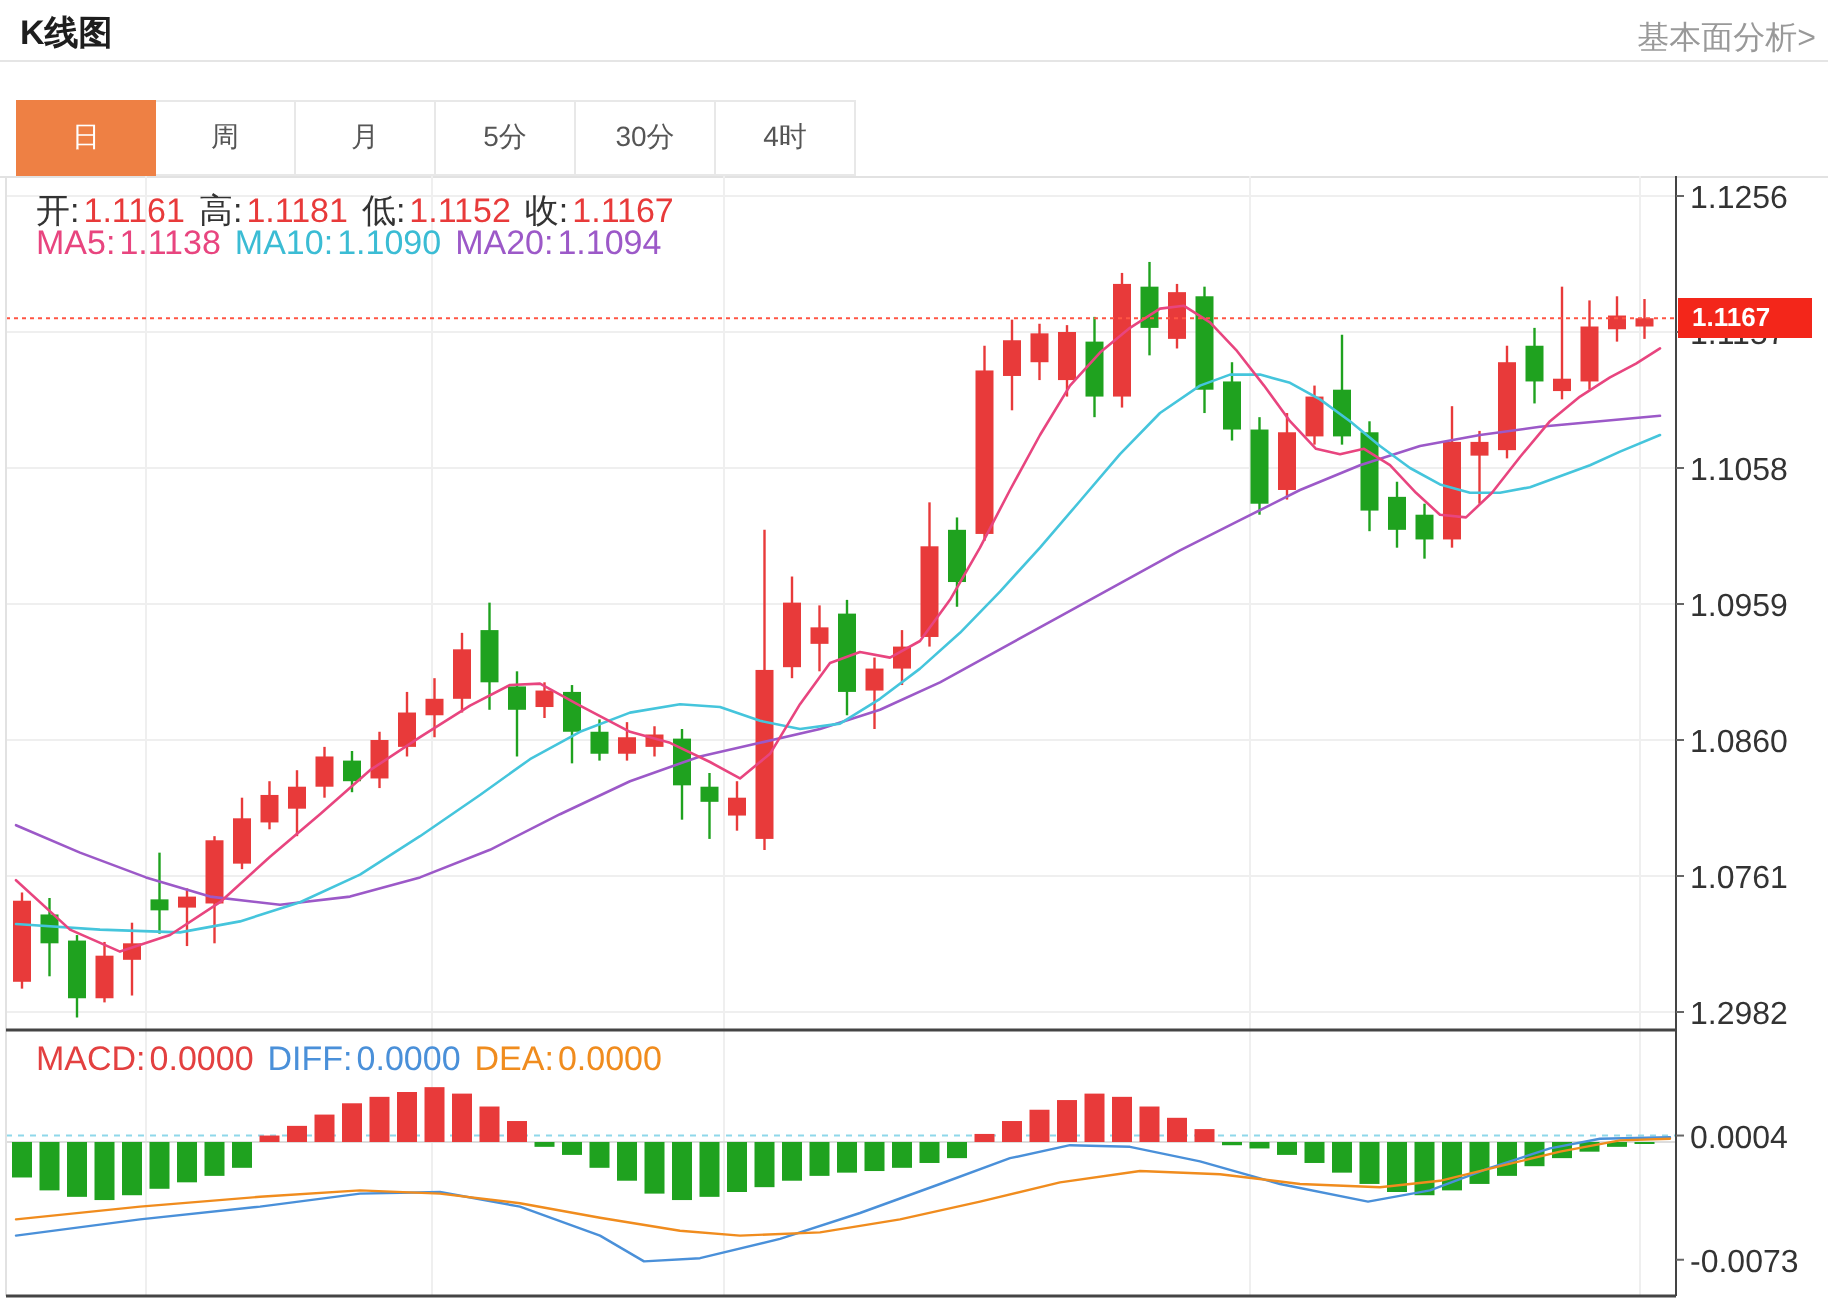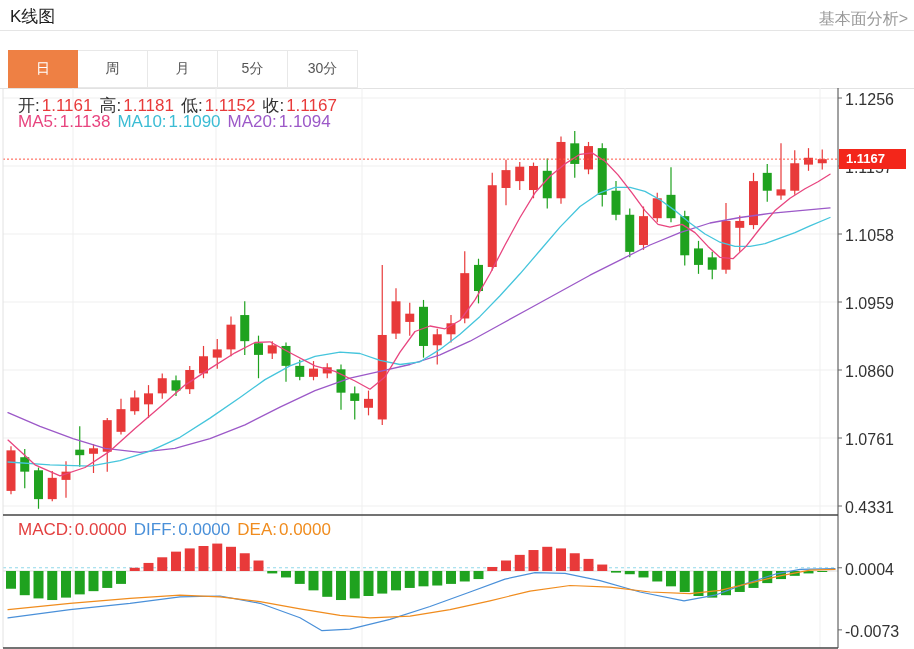--- a/index.html
+++ b/index.html
@@ -1,18 +1,18 @@
 <!DOCTYPE html>
 <html><head>
 <meta charset="utf-8">
 <style>
   html,body{margin:0;padding:0;background:#fff;}
   body{font-family:"Liberation Sans","DejaVu Sans",sans-serif;}
   #app{position:relative;width:914px;height:649px;background:#fff;overflow:hidden;}
-  .page-title{position:absolute;left:10px;top:5px;font-size:17px;font-weight:normal;color:#1e1e1e;}
+  .page-title{position:absolute;left:10px;top:5px;font-size:17px;font-weight:bold;color:#1e1e1e;}
   .fund-link{position:absolute;right:6px;top:9px;font-size:16px;color:#999;text-decoration:none;cursor:pointer;}
   .title-divider{position:absolute;left:0;top:30px;width:914px;height:1px;background:#e5e5e5;}
   .tab-bar{position:absolute;left:8px;top:50px;display:flex;}
   .tab{width:70px;height:38px;box-sizing:border-box;border:1px solid #e8e8e8;border-left:none;
        display:flex;align-items:center;justify-content:center;font-size:14px;color:#555;
        background:#fff;cursor:pointer;}
   .tab:first-child{border-left:1px solid #e8e8e8;}
   .tab.active{background:#ee8044;color:#fff;border-color:#ee8044;}
   .chart-top-border{position:absolute;left:0;top:88px;width:914px;height:1px;background:#e2e2e2;}
   #chart-svg{position:absolute;left:0;top:0;}
@@ -30,20 +30,21 @@
   <div class="page-title">K线图</div>
   <a class="fund-link">基本面分析&gt;</a>
   <div class="title-divider"></div>
 
   <div class="tab-bar">
       <div class="tab active">日</div>
       <div class="tab">周</div>
       <div class="tab">月</div>
       <div class="tab">5分</div>
       <div class="tab">30分</div>
+      <div class="tab">4时</div>
     </div>
 
   <div class="chart-top-border"></div>
 
   <svg id="chart-svg" width="914" height="649">
       <line x1="3" y1="98" x2="838" y2="98" stroke="#efefef" stroke-width="1"></line>
       <line x1="3" y1="166.00000000000026" x2="838" y2="166.00000000000026" stroke="#efefef" stroke-width="1"></line>
       <line x1="3" y1="234.0000000000005" x2="838" y2="234.0000000000005" stroke="#efefef" stroke-width="1"></line>
       <line x1="3" y1="301.9999999999992" x2="838" y2="301.9999999999992" stroke="#efefef" stroke-width="1"></line>
       <line x1="3" y1="369.9999999999995" x2="838" y2="369.9999999999995" stroke="#efefef" stroke-width="1"></line>
@@ -266,19 +267,19 @@
   <div class="legend-row" style="left:18px;top:112px;"><span style="color: rgb(232, 69, 127); margin-right: 2px;">MA5:</span><span style="color: rgb(232, 69, 127);">1.1138</span><span style="color: rgb(59, 188, 212); margin-right: 2px;">MA10:</span><span style="color: rgb(59, 188, 212);">1.1090</span><span style="color: rgb(156, 89, 200); margin-right: 2px;">MA20:</span><span style="color: rgb(156, 89, 200);">1.1094</span></div>
   <div class="legend-row" style="left:18px;top:520px;"><span style="color: rgb(227, 64, 64); margin-right: 2px;">MACD:</span><span style="color: rgb(227, 64, 64);">0.0000</span><span style="color: rgb(74, 144, 217); margin-right: 2px;">DIFF:</span><span style="color: rgb(74, 144, 217);">0.0000</span><span style="color: rgb(240, 140, 30); margin-right: 2px;">DEA:</span><span style="color: rgb(240, 140, 30);">0.0000</span></div>
 
   <div id="axis-labels">
       <div class="axis-label" style="left: 845px; top: 91px;">1.1256</div>
       <div class="axis-label" style="left: 845px; top: 159px;">1.1157</div>
       <div class="axis-label" style="left: 845px; top: 227px;">1.1058</div>
       <div class="axis-label" style="left: 845px; top: 295px;">1.0959</div>
       <div class="axis-label" style="left: 845px; top: 363px;">1.0860</div>
       <div class="axis-label" style="left: 845px; top: 431px;">1.0761</div>
-      <div class="axis-label" style="left: 845px; top: 499px;">0.4331</div>
+      <div class="axis-label" style="left: 845px; top: 499px;">1.2982</div>
       <div class="axis-label" style="left: 845px; top: 560.774px;">0.0004</div>
       <div class="axis-label" style="left: 845px; top: 622.871px;">-0.0073</div>
     </div>
 
   <div class="price-tag">1.1167</div>
 </div>
 
 </body></html>

